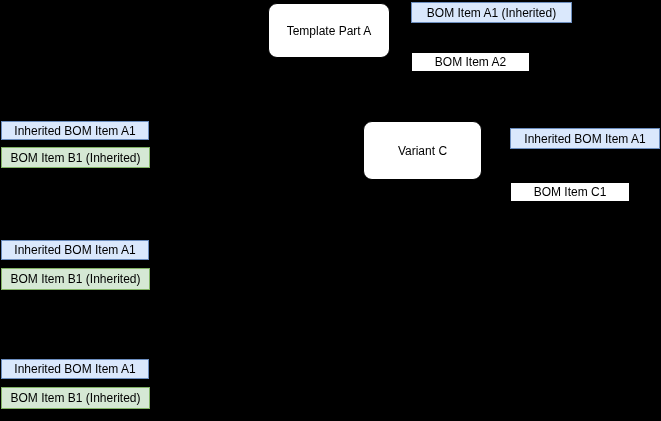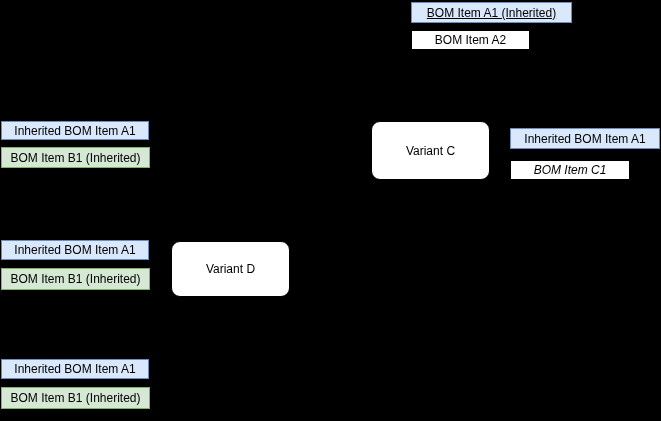--- a/index.html
+++ b/index.html
@@ -32,59 +32,59 @@
     position: absolute;
     display: flex;
     align-items: center;
     justify-content: center;
     text-align: center;
     box-sizing: border-box;
     white-space: nowrap;
   }
   .bom.blue  { background: var(--blue-fill, #dae8fc);  border: 1px solid var(--blue-border, #6c8ebf); }
   .bom.green { background: var(--green-fill, #d5e8d4); border: 1px solid var(--green-border, #82b366); }
-  .bom.plain { background: var(--plain-fill, #fff);    border: 1px solid var(--plain-border, #000); }
+  .bom.plain { background: var(--plain-fill, #fff);    border: 1px solid var(--plain-border, #000); margin-top: 22px; }
 
   
   #template-a   { left: 268px; top: 3px;   width: 122px; height: 55px; }
-  #bom-a1       { left: 411px; top: 2px;   width: 161px; height: 21px; text-decoration: underline; }
+  #bom-a1       { left: 411px; top: 2px;   width: 161px; height: 21px; }
   #bom-a2       { left: 411px; top: 30px;  width: 119px; height: 20px; }
 
   #inh-a1-b     { left: 1px;   top: 121px; width: 148px; height: 19px; }
   #bom-b1-b     { left: 1px;   top: 147px; width: 149px; height: 21px; }
   #variant-b    { left: 171px; top: 121px; width: 119px; height: 60px; }
 
-  #variant-c    { left: 371px; top: 121px; width: 119px; height: 59px; }
+  #variant-c    { left: 363px; top: 121px; width: 119px; height: 59px; }
   #inh-a1-c     { left: 510px; top: 128px; width: 150px; height: 21px; }
-  #bom-c1       { left: 510px; top: 160px; width: 120px; height: 20px; font-style: italic; }
+  #bom-c1       { left: 510px; top: 160px; width: 120px; height: 20px; }
 
   #inh-a1-d     { left: 1px;   top: 240px; width: 148px; height: 20px; }
   #bom-b1-d     { left: 1px;   top: 268px; width: 149px; height: 22px; }
   #bom-d1       { left: 31px;  top: 301px; width: 119px; height: 18px; }
   #variant-d    { left: 171px; top: 241px; width: 119px; height: 56px; }
 
   #inh-a1-e     { left: 1px;   top: 359px; width: 148px; height: 20px; }
   #bom-b1-e     { left: 1px;   top: 387px; width: 149px; height: 22px; }
   #variant-e    { left: 170px; top: 360px; width: 120px; height: 59px; }
 </style>
 </head>
 <body>
 
 <div id="canvas" style="--bg: #000000; --blue-fill: #dae8fc; --blue-border: #6c8ebf; --green-fill: #d5e8d4; --green-border: #82b366; --plain-fill: #ffffff; --plain-border: #000000;">
 
+  <div class="node" id="template-a">Template Part A</div>
   <div class="bom blue" id="bom-a1">BOM Item A1 (Inherited)</div>
   <div class="bom plain" id="bom-a2">BOM Item A2</div>
 
   <div class="bom blue" id="inh-a1-b">Inherited BOM Item A1</div>
   <div class="bom green" id="bom-b1-b">BOM Item B1 (Inherited)</div>
 
   <div class="node" id="variant-c">Variant C</div>
   <div class="bom blue" id="inh-a1-c">Inherited BOM Item A1</div>
   <div class="bom plain" id="bom-c1">BOM Item C1</div>
 
   <div class="bom blue" id="inh-a1-d">Inherited BOM Item A1</div>
   <div class="bom green" id="bom-b1-d">BOM Item B1 (Inherited)</div>
-  <div class="node" id="variant-d">Variant D</div>
 
   <div class="bom blue" id="inh-a1-e">Inherited BOM Item A1</div>
   <div class="bom green" id="bom-b1-e">BOM Item B1 (Inherited)</div>
 
 </div>
 
 </body></html>

